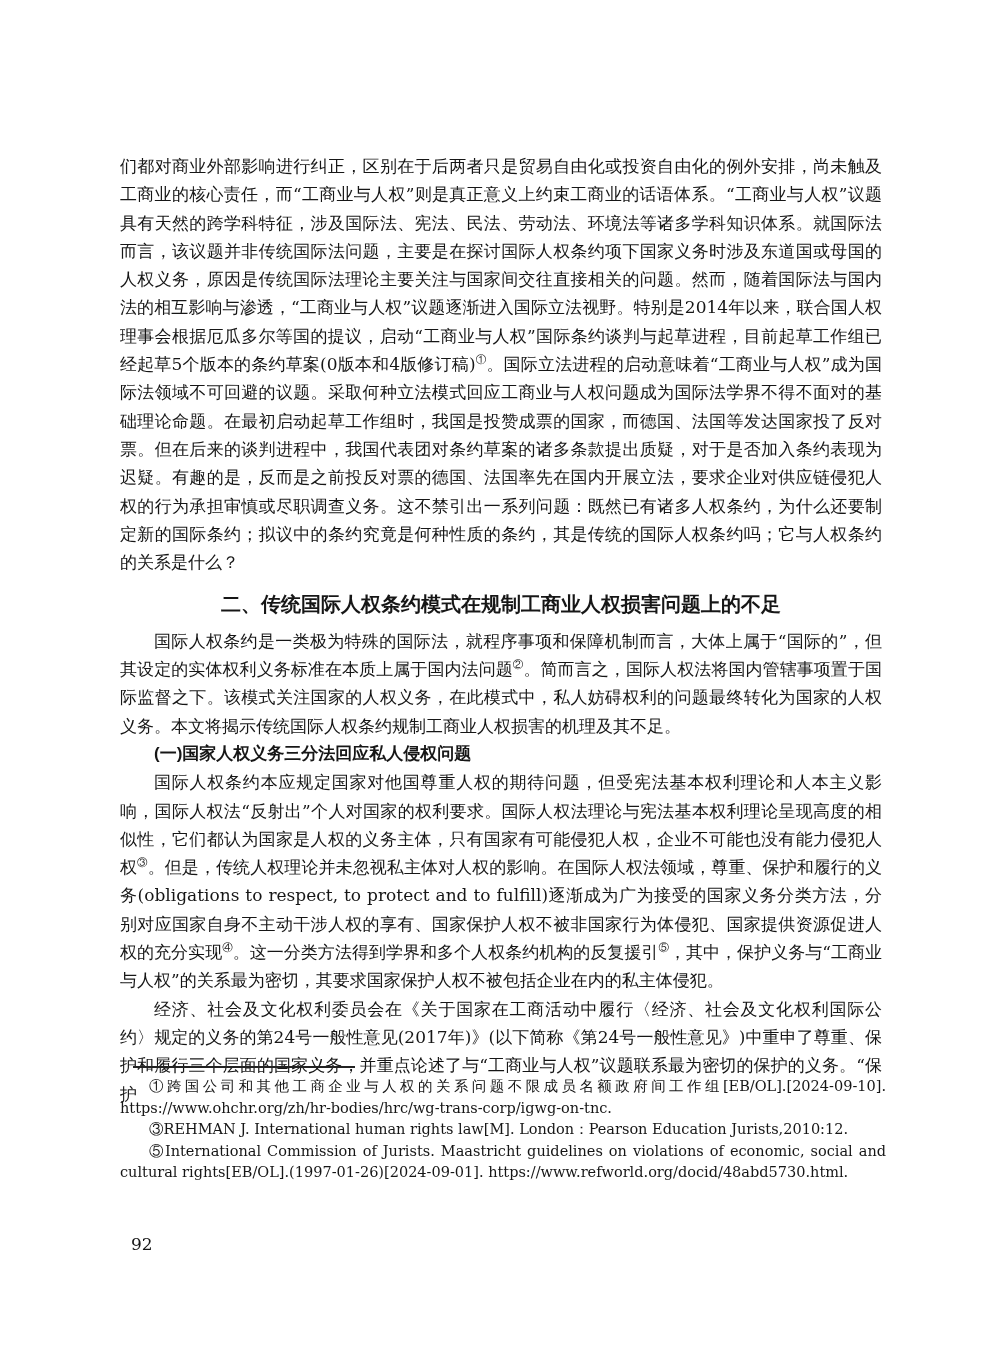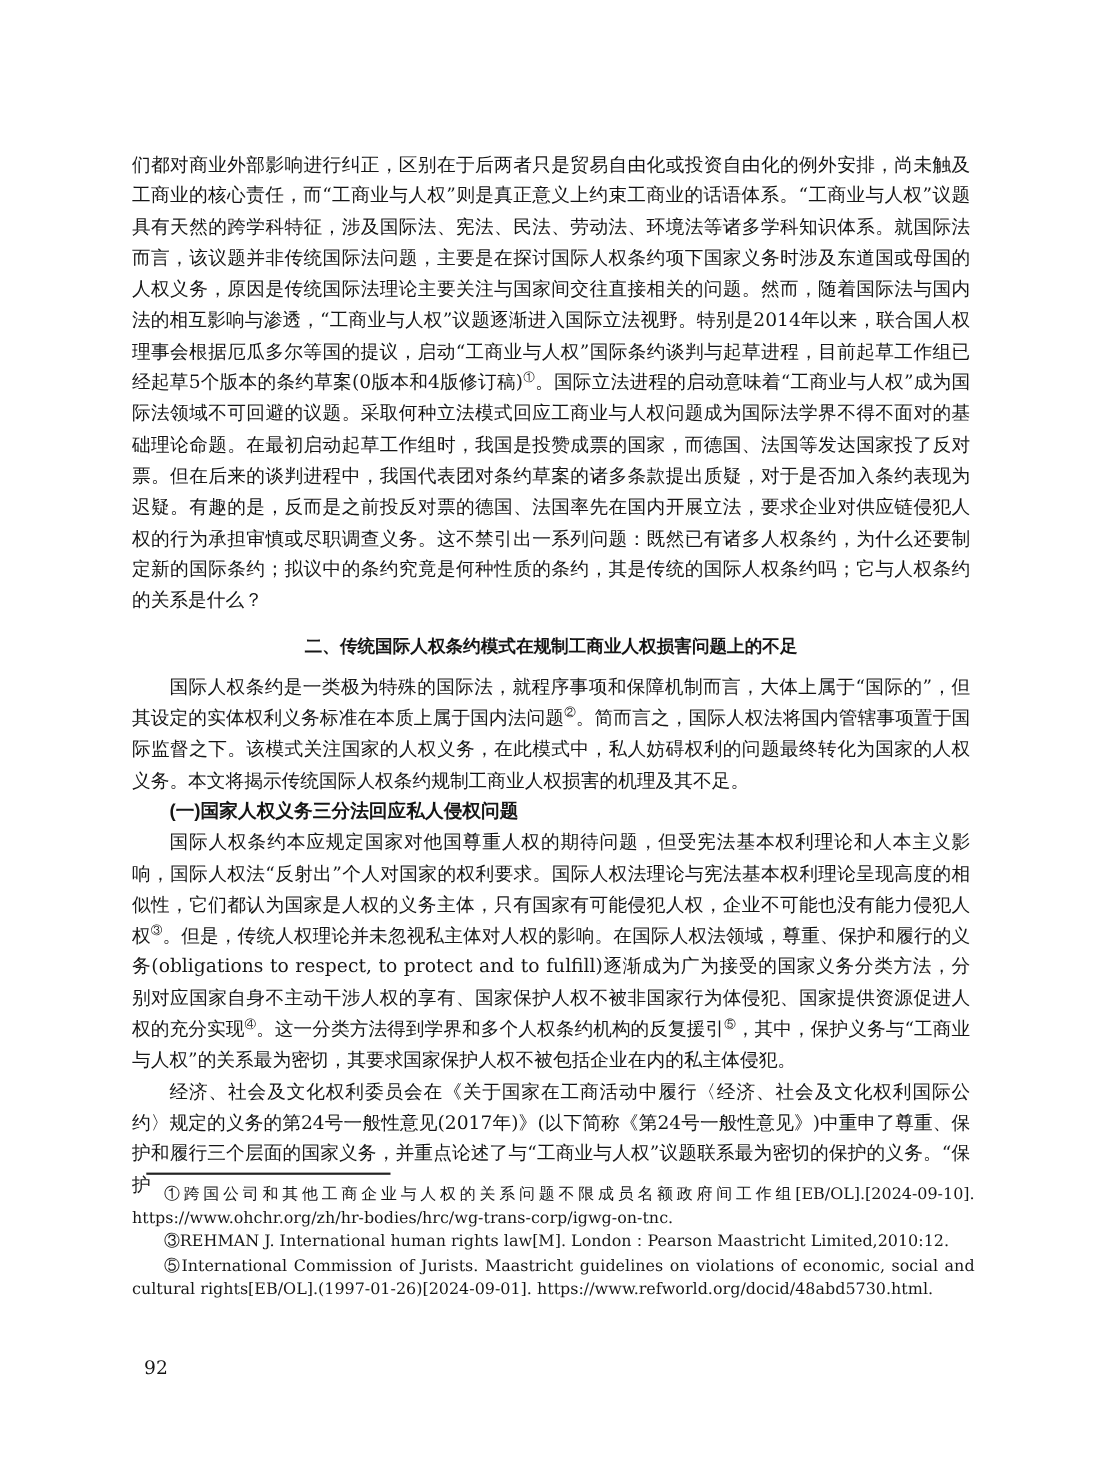--- a/index.html
+++ b/index.html
@@ -1,29 +1,29 @@
 <!DOCTYPE html>
 <html lang="zh"><head>
 <meta charset="utf-8">
 <style>
   html,body { margin:0; padding:0; background:#ffffff; }
   .page {
     position:relative; width:1000px; height:1347px; margin:0 auto;
     background:#ffffff; color:#161616; overflow:hidden;
     font-family:"DejaVu Serif","Liberation Serif",serif;
   }
-  .content { position:absolute; left:120px; top:136px; width:762px; }
+  .content { position:absolute; left:120px; top:152px; width:762px; }
   p.body {
     margin:0; font-size:17px; line-height:28.3px;
     text-align:justify; text-justify:inter-character; text-indent:2em;
   }
   p.body.no-indent { text-indent:0; }
   h2.section {
     margin:14px 0 8px; font-family:"DejaVu Sans","Liberation Sans",sans-serif;
-    font-weight:bold; font-size:16px; line-height:28.3px; text-align:center;
+    font-weight:bold; font-size:20px; line-height:28.3px; text-align:center;
   }
   h3.subsection {
     margin:0; font-family:Liberation Sans, sans-serif;
     font-weight:bold; font-size:17px; line-height:28.3px; text-indent:2em;
   }
   sup.fnref { font-size:10.5px; line-height:0; vertical-align:super; }
   .fn-sep {
     position:absolute; left:133px; top:1066px; width:222px; height:0;
     border-top:2px solid #222222;
   }
@@ -52,19 +52,19 @@
 
     <p class="body"><span>国际人权条约本应规定国家对他国尊重人权的期待问题，但受宪法基本权利理论和人本主义影响，国际人权法“反射出”个人对国家的权利要求。国际人权法理论与宪法基本权利理论呈现高度的相似性，它们都认为国家是人权的义务主体，只有国家有可能侵犯人权，企业不可能也没有能力侵犯人权</span><sup class="fnref">③</sup><span>。但是，传统人权理论并未忽视私主体对人权的影响。在国际人权法领域，尊重、保护和履行的义务(obligations to respect, to protect and to fulfill)逐渐成为广为接受的国家义务分类方法，分别对应国家自身不主动干涉人权的享有、国家保护人权不被非国家行为体侵犯、国家提供资源促进人权的充分实现</span><sup class="fnref">④</sup><span>。这一分类方法得到学界和多个人权条约机构的反复援引</span><sup class="fnref">⑤</sup><span>，其中，保护义务与“工商业与人权”的关系最为密切，其要求国家保护人权不被包括企业在内的私主体侵犯。</span></p>
 
     <p class="body"><span>经济、社会及文化权利委员会在《关于国家在工商活动中履行〈经济、社会及文化权利国际公约〉规定的义务的第24号一般性意见(2017年)》(以下简称《第24号一般性意见》)中重申了尊重、保护和履行三个层面的国家义务，并重点论述了与“工商业与人权”议题联系最为密切的保护的义务。“保护</span></p>
   </main>
 
   <div class="fn-sep"></div>
 
   <section class="footnotes">
     <p class="fn"><span>①</span><span>跨国公司和其他工商企业与人权的关系问题不限成员名额政府间工作组[EB/OL].[2024-09-10]. https://www.ohchr.org/zh/hr-bodies/hrc/wg-trans-corp/igwg-on-tnc.</span></p>
-    <p class="fn"><span>③</span><span>REHMAN J. International human rights law[M]. London：Pearson Maastricht Limited,2010:12.</span></p>
+    <p class="fn"><span>③</span><span>REHMAN J. International human rights law[M]. London：Pearson Education Jurists,2010:12.</span></p>
     <p class="fn"><span>⑤</span><span>International Commission of Jurists. Maastricht guidelines on violations of economic, social and cultural rights[EB/OL].(1997-01-26)[2024-09-01]. https://www.refworld.org/docid/48abd5730.html.</span></p>
   </section>
 
   <div class="page-num">92</div>
 
 </div>
 
 </body></html>

